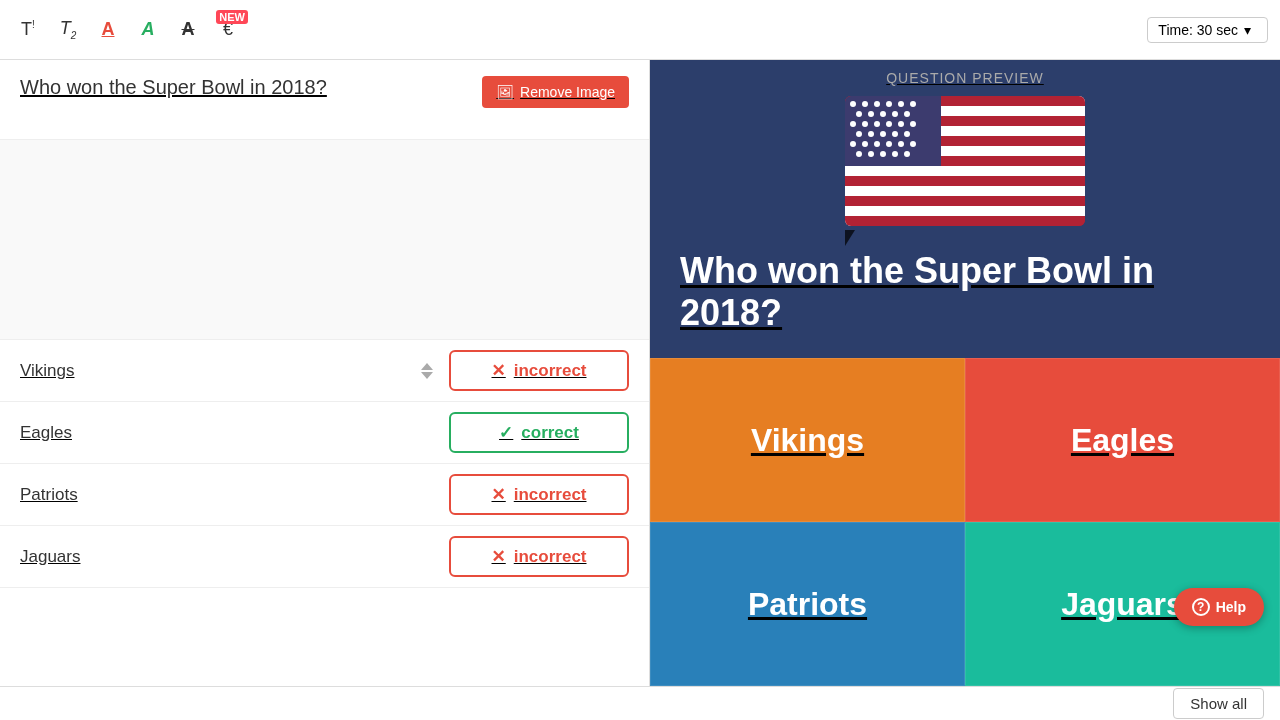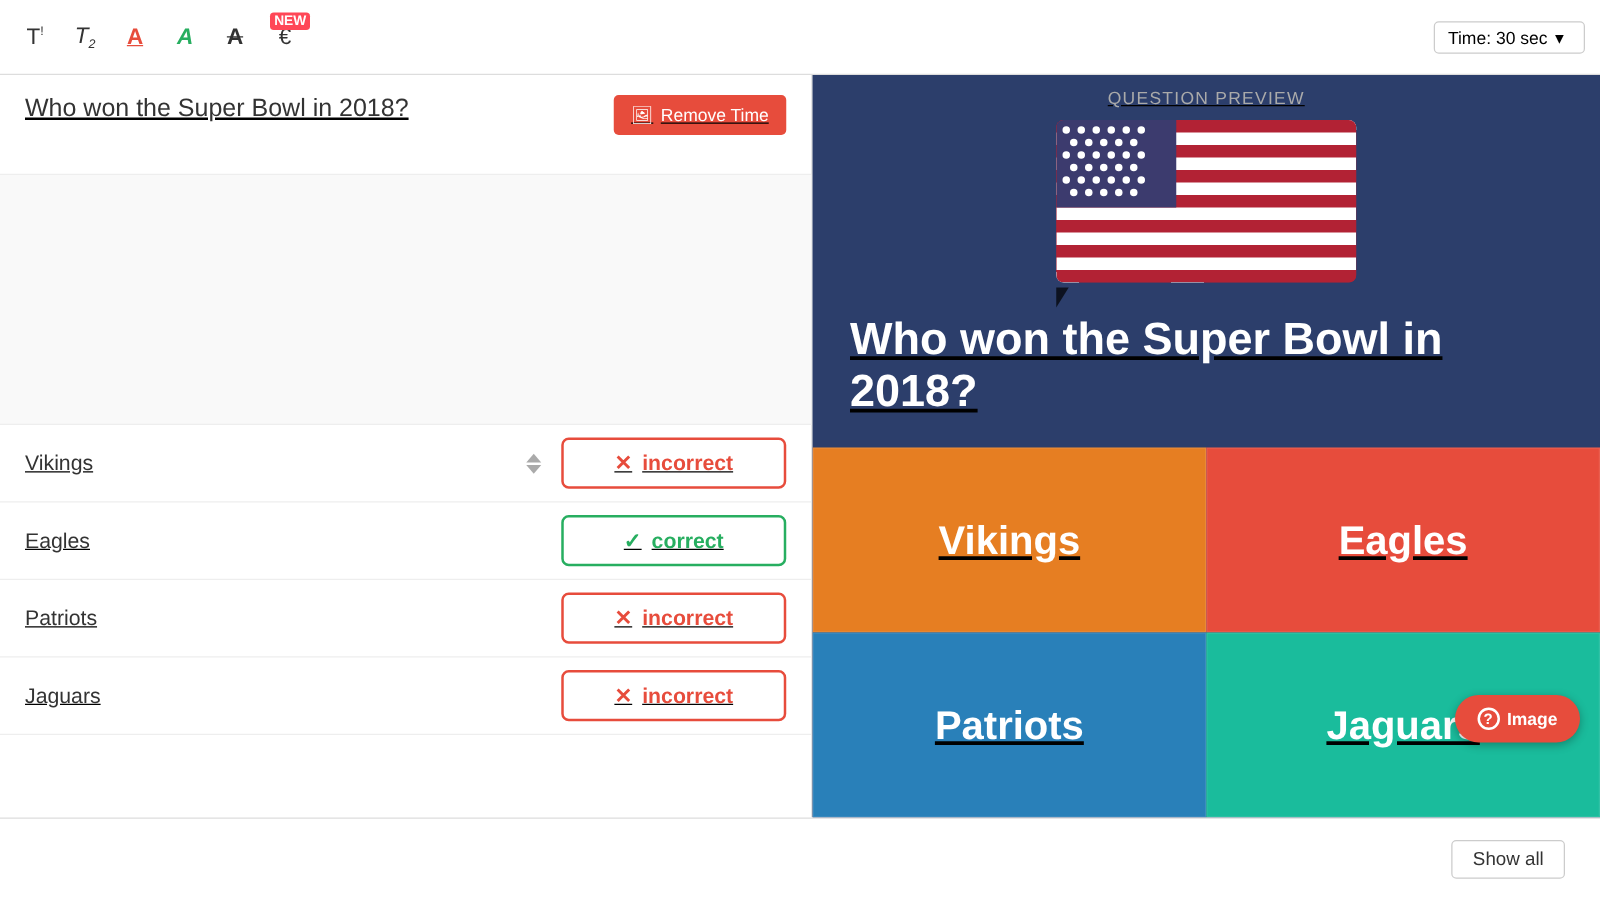--- a/index.html
+++ b/index.html
@@ -119,23 +119,23 @@
       font-size: 32px; font-weight: bold; color: #fff; padding: 20px;
       border: 1px solid rgba(255,255,255,0.1);
     }
     .grid-answer.orange { background: #e67e22; }
     .grid-answer.red { background: #e74c3c; }
     .grid-answer.blue { background: #2980b9; }
     .grid-answer.teal { background: #1abc9c; }
 
     
     .bottom-bar {
-      height: 66px; background: #fff; border-top: 1px solid #ddd;
+      height: 34px; background: #fff; border-top: 1px solid #ddd;
       display: flex; align-items: center; justify-content: flex-end;
-      padding: 0 28px;
+      padding: 0 16px;
     }
     .show-all-btn {
       border: 1px solid #ccc; background: #fff; border-radius: 4px;
       padding: 6px 16px; font-size: 15px; cursor: pointer; color: #333;
     }
 
     
     .help-btn {
       position: absolute; bottom: 60px; right: 16px;
       background: #e74c3c; color: #fff; border: none; border-radius: 24px;
@@ -189,21 +189,21 @@
 </div>
 
 <div class="main-content">
 
   <div class="left-panel">
 
     <div class="question-area">
       <div class="question-text">Who won the Super Bowl in 2018?</div>
       <button class="remove-image-btn">
         <span>🖼</span>
-        <span>Remove Time</span>
+        <span>Remove Image</span>
       </button>
     </div>
 
     <div class="image-placeholder"></div>
 
     <div class="answers-list">
 
       <div class="answer-row">
         <div class="answer-label">Vikings</div>
         <div class="answer-reorder">
@@ -313,21 +313,21 @@
       <div class="grid-answer blue">
         <span>Patriots</span>
       </div>
       <div class="grid-answer teal">
         <span>Jaguars</span>
       </div>
     </div>
 
     <button class="help-btn">
       <span style="border:2px solid #fff; border-radius:50%; width:18px; height:18px; display:inline-flex; align-items:center; justify-content:center; font-size:12px;">?</span>
-      <span>Image</span>
+      <span>Help</span>
     </button>
 
   </div>
 
 </div>
 
 <div class="bottom-bar">
   <button class="show-all-btn">Show all</button>
 </div>
 

